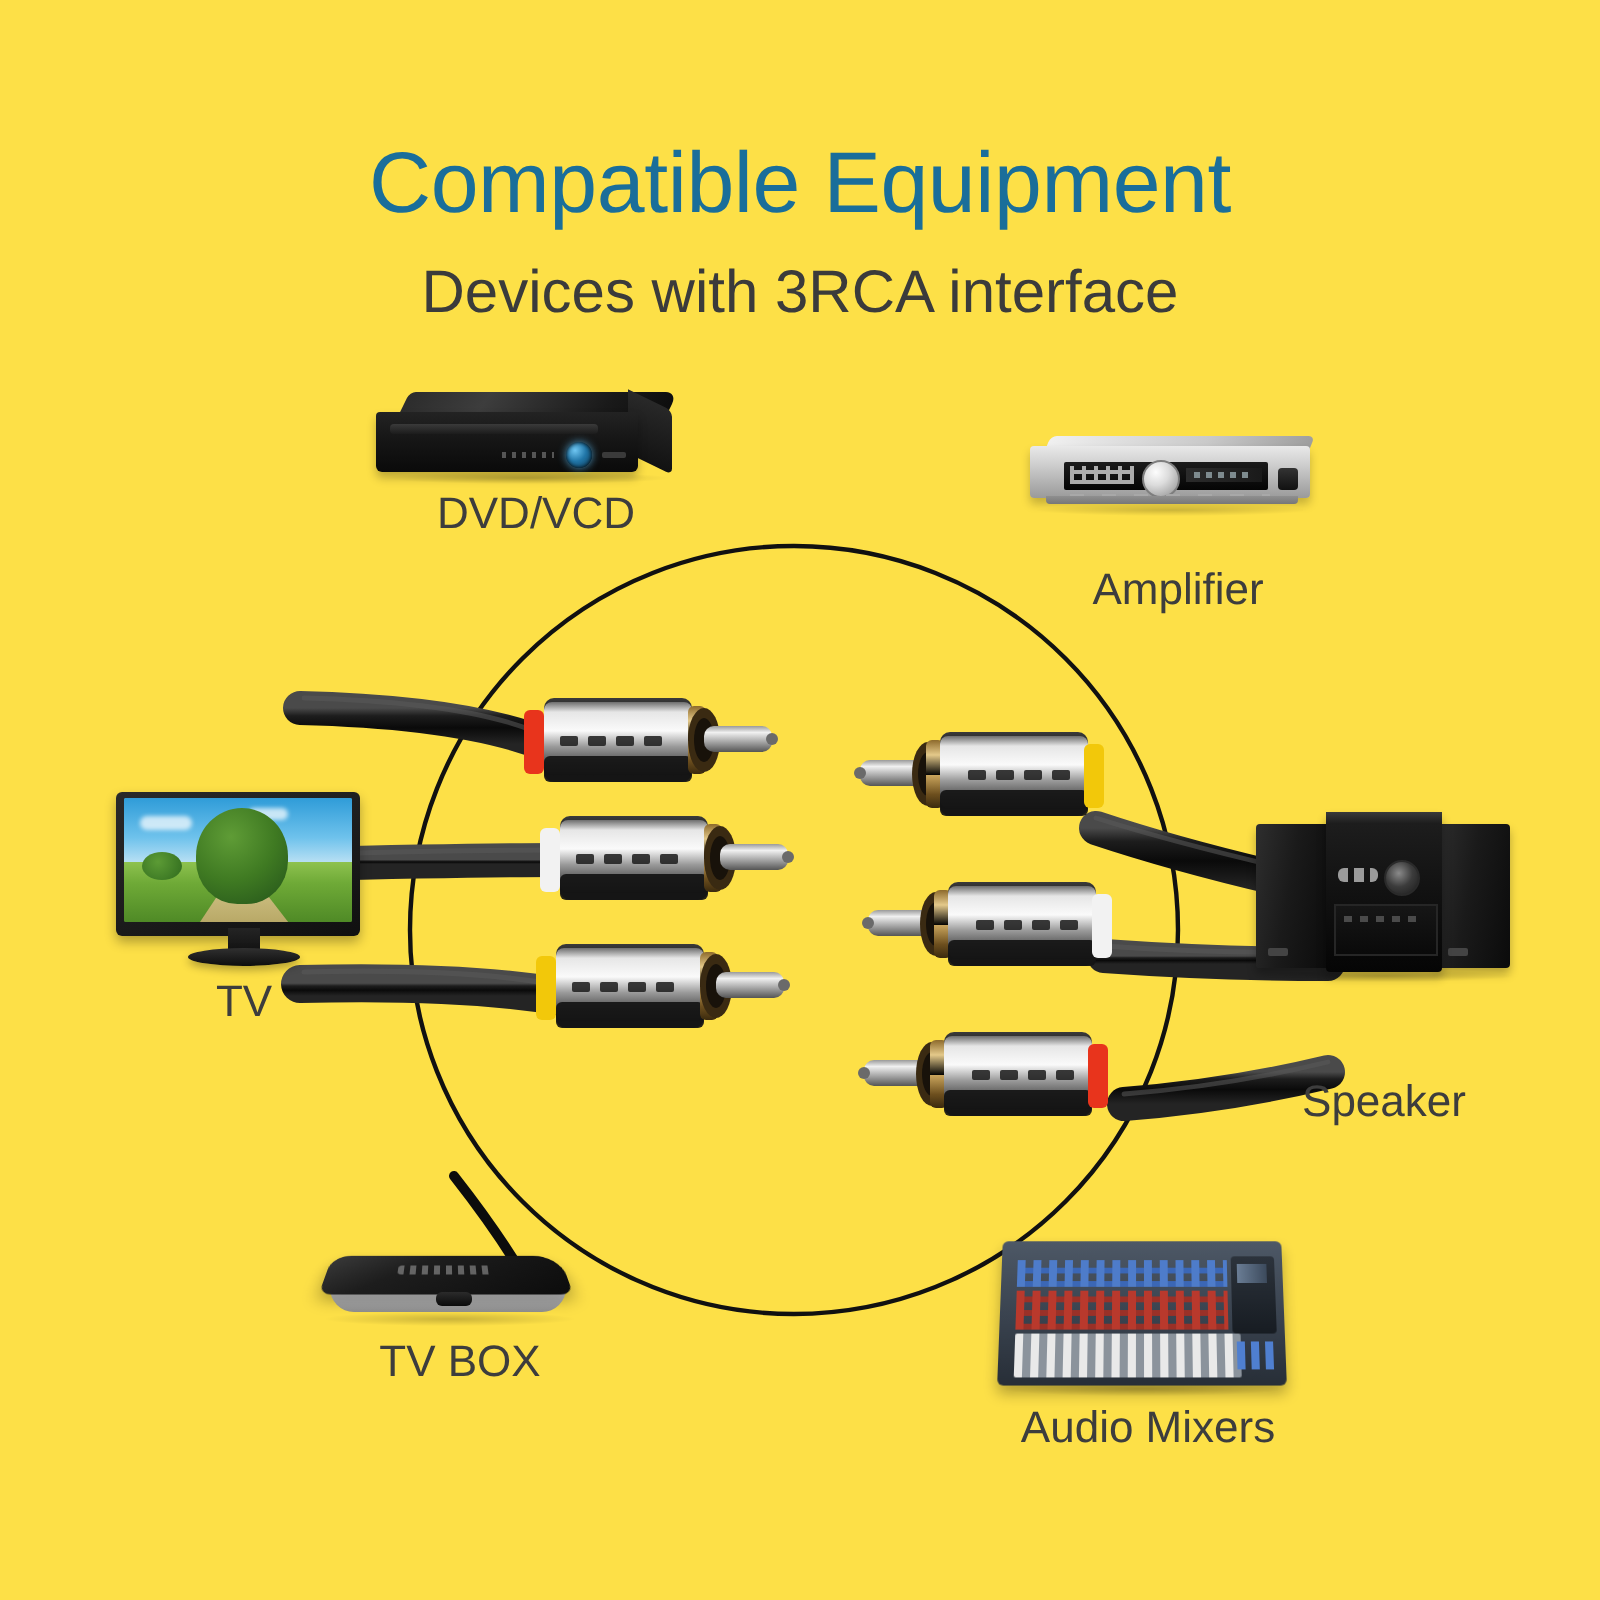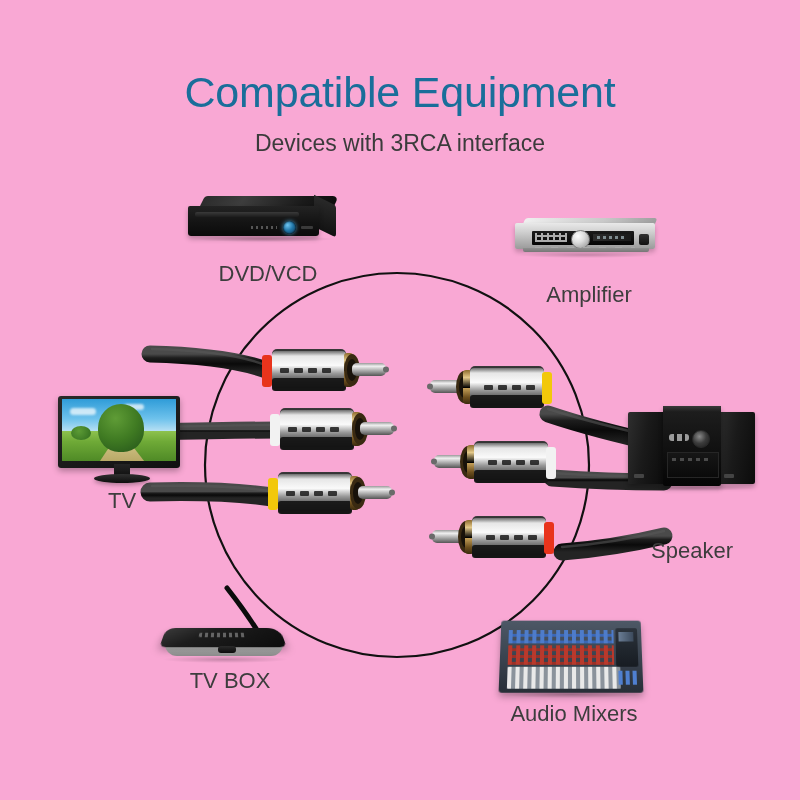--- a/index.html
+++ b/index.html
@@ -33,21 +33,21 @@
     color: #1a6e9a;
     line-height: 1.05;
     white-space: nowrap;
   }
   #subtitle {
     position: absolute;
     left: 0;
     top: 130px;
     width: 800px;
     text-align: center;
-    font-size: 23px;
+    font-size: 30px;
     font-weight: 400;
     color: #3b3b3b;
     white-space: nowrap;
   }
 
   
   .device {
     position: absolute;
   }
   .device-art {
@@ -101,21 +101,21 @@
     background: #3a3a3a; border-radius: 1px;
   }
   .dvd-leds {
     position: absolute; left: 63px; top: 20px; width: 26px; height: 3px;
     background: repeating-linear-gradient(90deg,#555 0 2px,transparent 2px 5px);
   }
   .dvd-shadow {
     position: absolute; left: 6px; top: 40px; width: 140px; height: 6px;
     background: radial-gradient(ellipse at center, rgba(0,0,0,.22), rgba(0,0,0,0) 72%);
   }
-  #dvd .device-label { top: 65px; }
+  #dvd .device-label { top: 48px; }
 
   
   #amp { left: 515px; top: 218px; width: 148px; height: 44px; }
   .amp-top {
     position: absolute; left: 9px; top: 0; width: 132px; height: 7px;
     background: linear-gradient(100deg,#f0f0f0,#c9c9c9 60%,#9d9d9d);
     transform: skewX(-22deg);
     border-radius: 3px 3px 0 0;
   }
   .amp-body {
@@ -371,21 +371,21 @@
   #circle-svg {
     position: absolute;
     left: 0; top: 0;
     width: 800px; height: 800px;
     pointer-events: none;
   }
 </style>
 </head>
 <body>
 
-<div id="stage" style="background: #f9a8d4;">
+<div id="stage" style="background: #fde047;">
 
   <div id="title" style="color: rgb(26, 110, 154);">Compatible Equipment</div>
   <div id="subtitle" style="color: rgb(59, 59, 59);">Devices with 3RCA interface</div>
 
   <svg id="circle-svg" viewBox="0 0 800 800">
     <defs>
       <linearGradient id="cableG" x1="0" y1="0" x2="0" y2="1">
         <stop offset="0%" stop-color="#4a4a4a"></stop>
         <stop offset="22%" stop-color="#1d1d1d"></stop>
         <stop offset="55%" stop-color="#0a0a0a"></stop>

